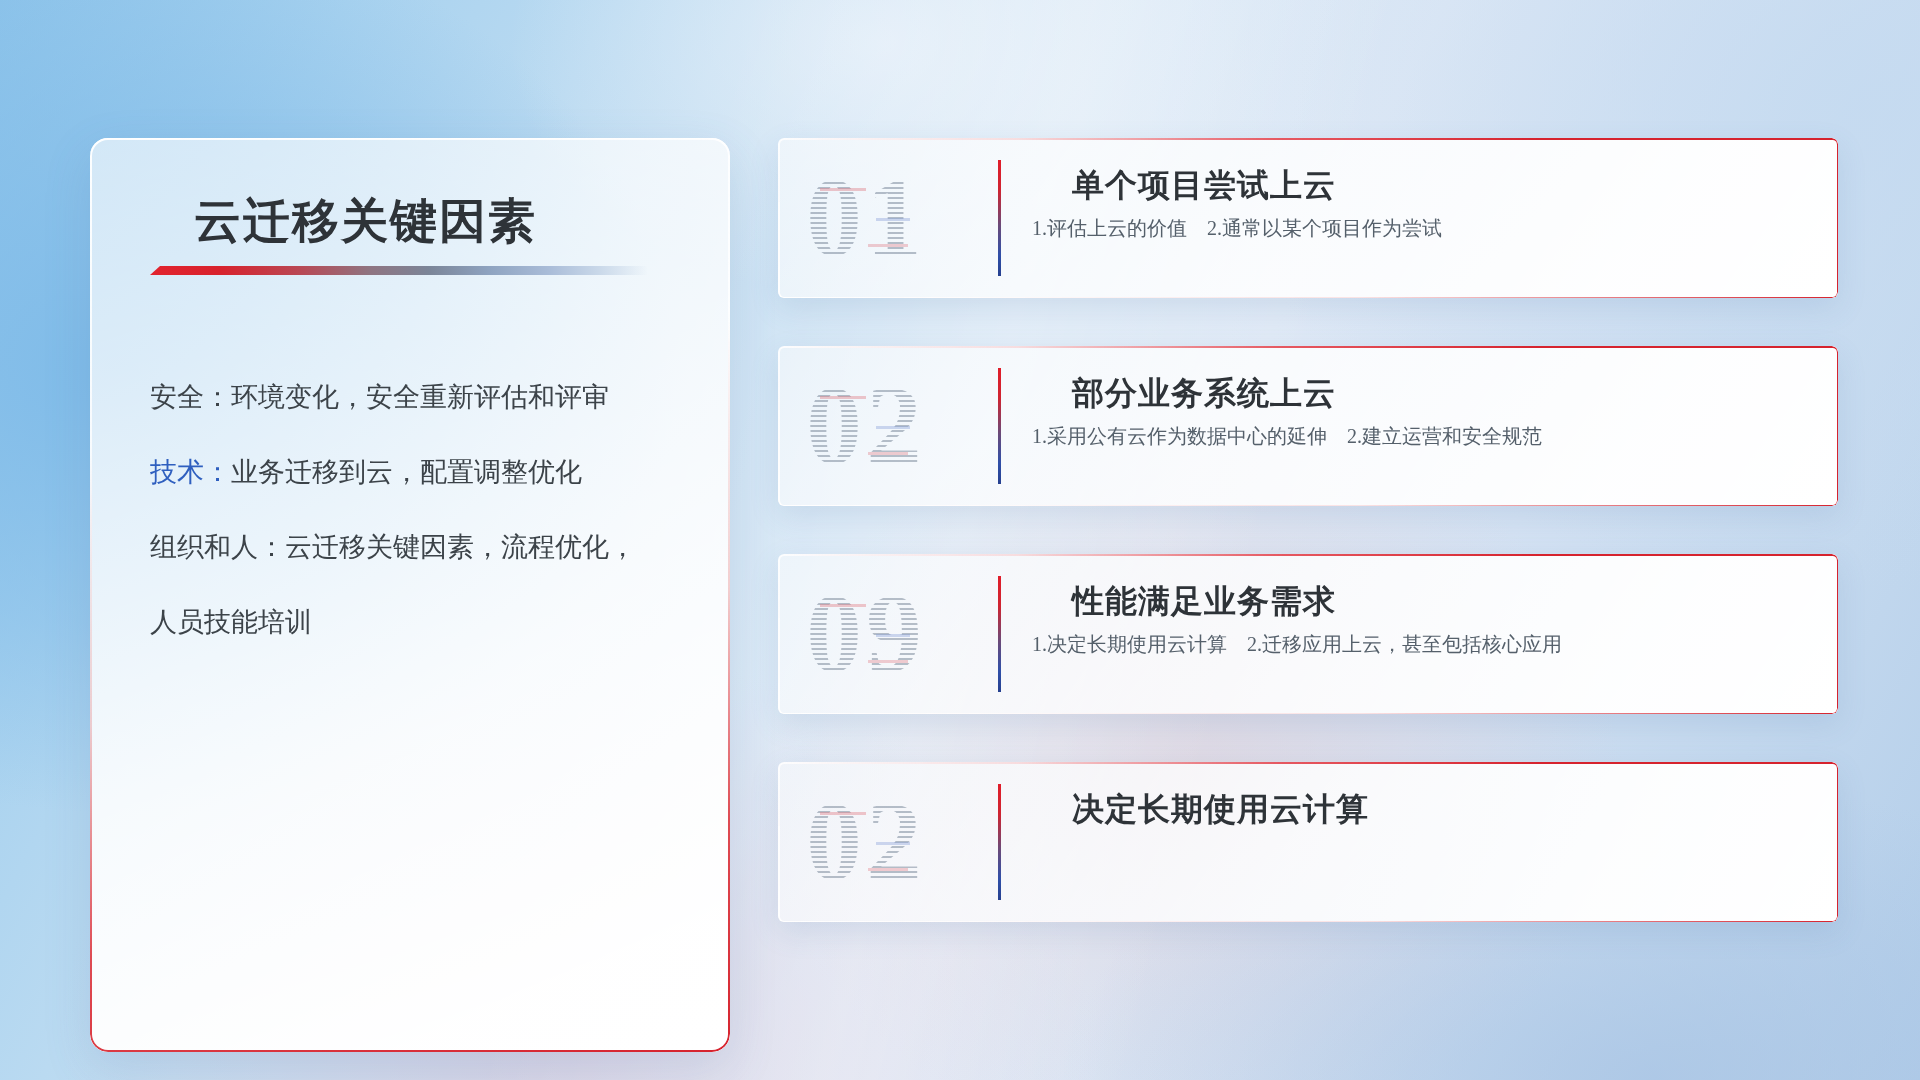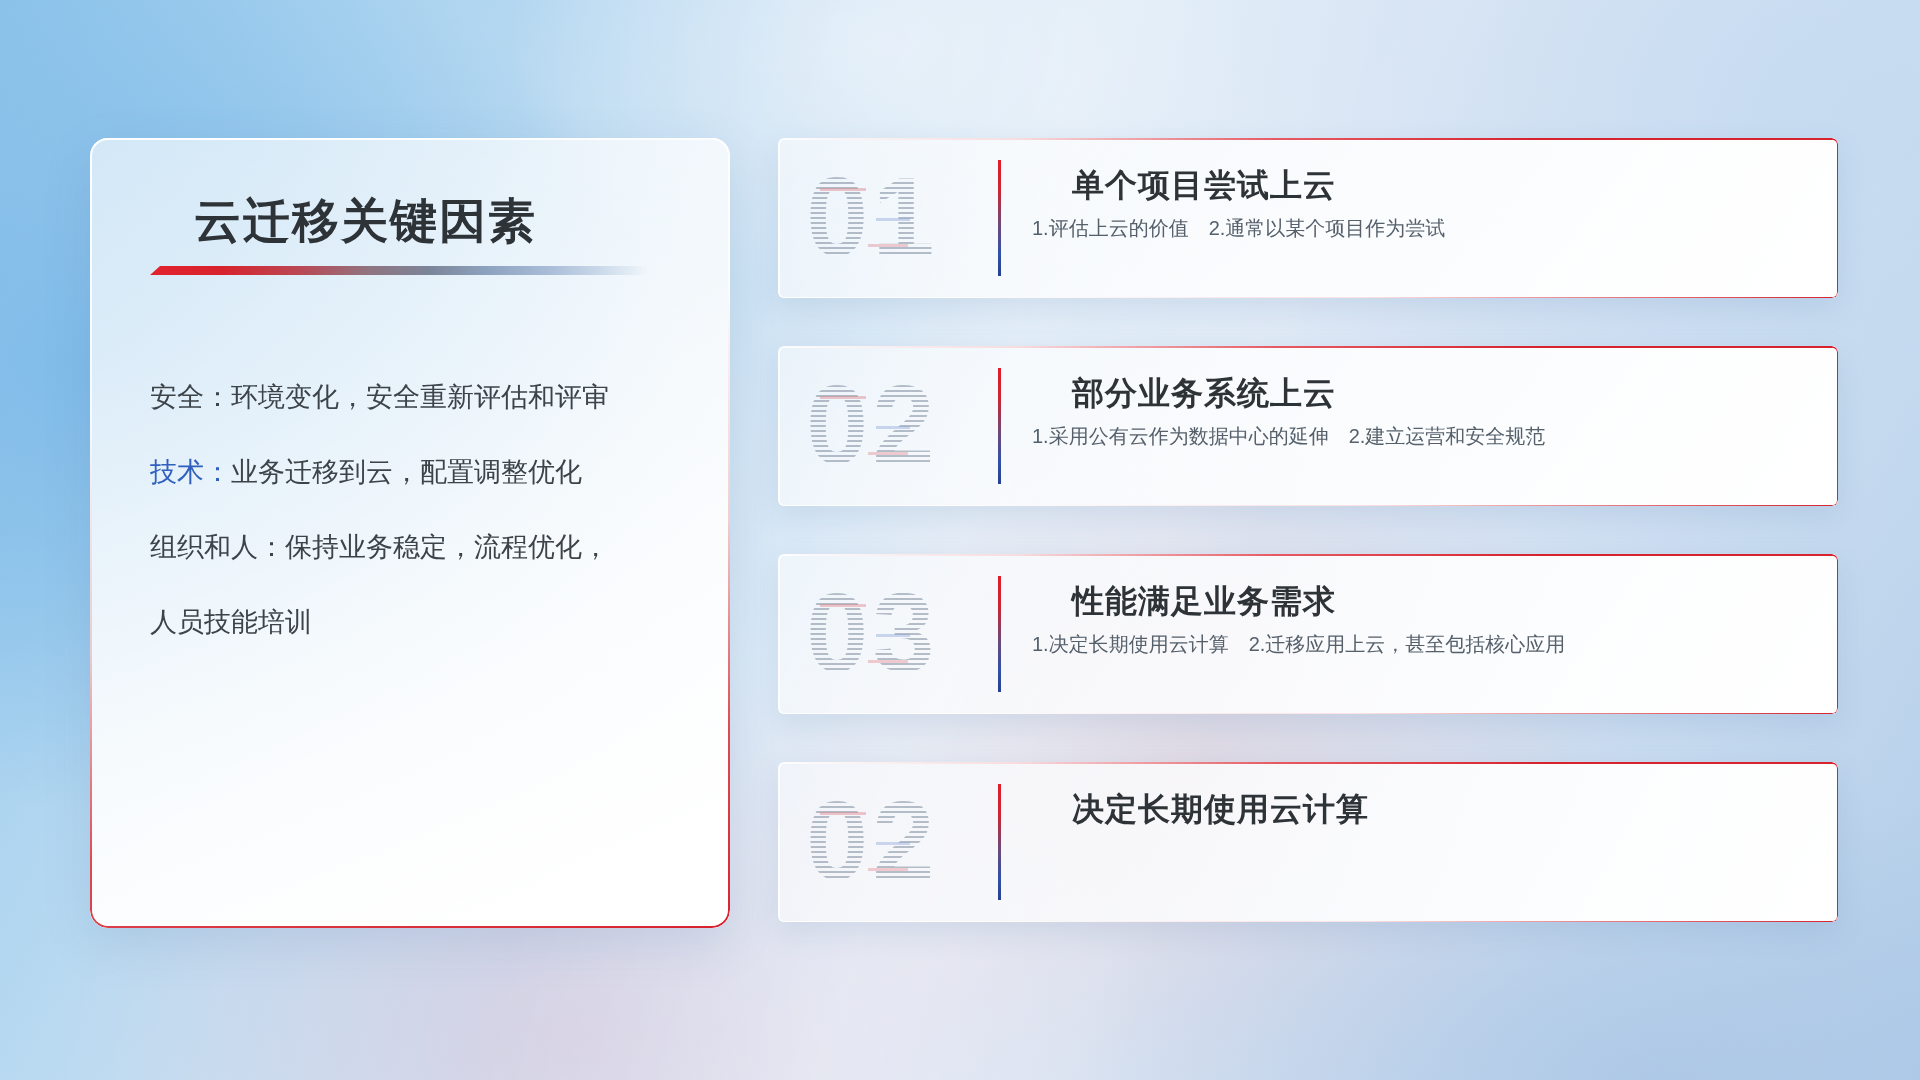--- a/index.html
+++ b/index.html
@@ -47,21 +47,21 @@
     background:linear-gradient(104deg, rgba(255,255,255,0) 34%, rgba(255,255,255,.30) 50%, rgba(255,255,255,0) 64%);
   }
 
   
   #stage { position:absolute; inset:0; }
 
   
   #left-panel {
     position:absolute;
     left:90px; top:138px;
-    width:640px; height:790px;
+    width:640px; height:914px;
     border-radius:18px;
     background:
       linear-gradient(160deg,
         rgba(255,255,255,.62) 0%,
         rgba(255,255,255,.74) 26%,
         rgba(255,255,255,.88) 58%,
         rgba(255,255,255,.99) 88%,
         #ffffff 100%);
     box-shadow:
       0 16px 48px rgba(80,120,170,.16),
@@ -126,20 +126,21 @@
     border-radius:6px;
     overflow:hidden;
     background:
       linear-gradient(125deg,
         rgba(255,255,255,.52) 0%,
         rgba(255,255,255,.68) 22%,
         rgba(255,255,255,.86) 50%,
         rgba(255,255,255,.97) 78%,
         #ffffff 100%);
     box-shadow:0 10px 30px rgba(80,120,170,.14);
+    font-family:Liberation Serif, serif;
   }
   .card-edge {
     position:absolute; inset:0;
     border-radius:6px;
     padding:1.5px;
     background:
       linear-gradient(100deg,
         rgba(255,255,255,.85) 0%,
         rgba(248,198,200,.55) 22%,
         rgba(226,60,70,.85) 46%,
@@ -234,21 +235,21 @@
 
 <div id="stage">
 
   <div id="left-panel">
     <div id="left-panel-border"></div>
     <div id="panel-title">云迁移关键因素</div>
     <div id="title-rule"></div>
     <div id="factor-list">
         <div class="factor-row"><span class="factor-label plain">安全：</span><span class="factor-text">环境变化，安全重新评估和评审</span></div>
         <div class="factor-row"><span class="factor-label accent">技术：</span><span class="factor-text">业务迁移到云，配置调整优化</span></div>
-        <div class="factor-row"><span class="factor-label plain">组织和人：</span><span class="factor-text">保持业务稳定，流程优化，</span></div>
+        <div class="factor-row"><span class="factor-label plain">组织和人：</span><span class="factor-text">云迁移关键因素，流程优化，</span></div>
         <div class="factor-row"><span class="factor-text">人员技能培训</span></div>
       </div>
   </div>
 
   <div id="cards">
       <div class="step-card">
         <div class="card-edge"></div>
         <div class="card-number"><span>01</span><i class="tint-r"></i><i class="tint-r2"></i><i class="tint-b"></i></div>
         <div class="card-divider"></div>
         <div class="card-title">单个项目尝试上云</div>
@@ -256,21 +257,21 @@
       </div>
       <div class="step-card">
         <div class="card-edge"></div>
         <div class="card-number"><span>02</span><i class="tint-r"></i><i class="tint-r2"></i><i class="tint-b"></i></div>
         <div class="card-divider"></div>
         <div class="card-title">部分业务系统上云</div>
         <div class="card-desc">1.采用公有云作为数据中心的延伸　2.建立运营和安全规范</div>
       </div>
       <div class="step-card">
         <div class="card-edge"></div>
-        <div class="card-number"><span>03</span><i class="tint-r"></i><i class="tint-r2"></i><i class="tint-b"></i></div>
+        <div class="card-number"><span>09</span><i class="tint-r"></i><i class="tint-r2"></i><i class="tint-b"></i></div>
         <div class="card-divider"></div>
         <div class="card-title">性能满足业务需求</div>
         <div class="card-desc">1.决定长期使用云计算　2.迁移应用上云，甚至包括核心应用</div>
       </div>
       <div class="step-card">
         <div class="card-edge"></div>
         <div class="card-number"><span>02</span><i class="tint-r"></i><i class="tint-r2"></i><i class="tint-b"></i></div>
         <div class="card-divider"></div>
         <div class="card-title">决定长期使用云计算</div>
       </div>

